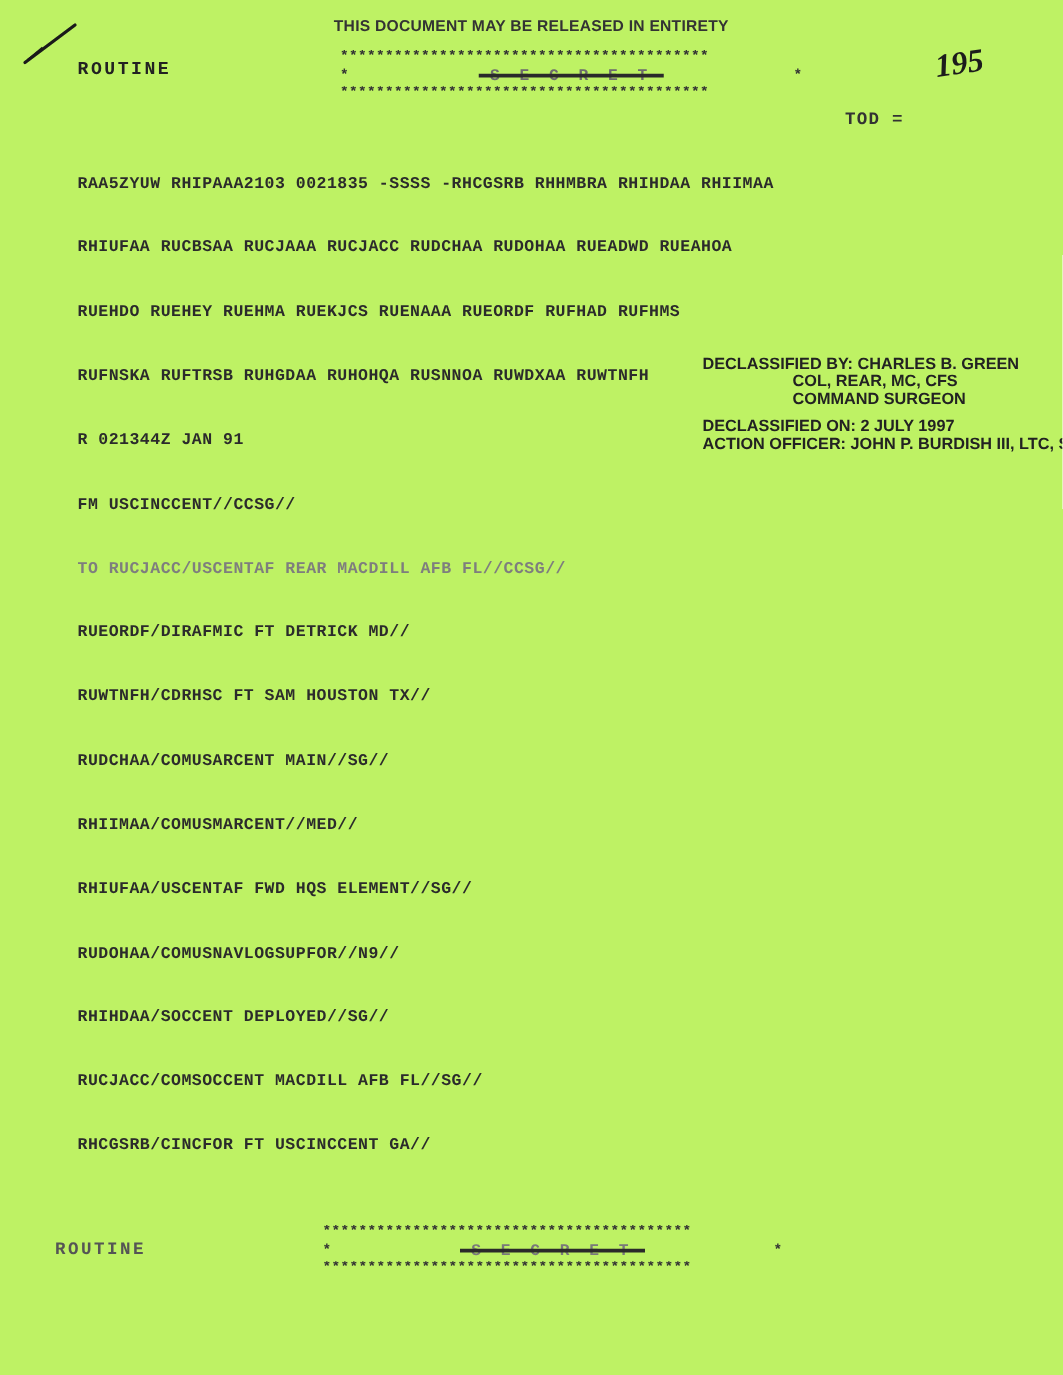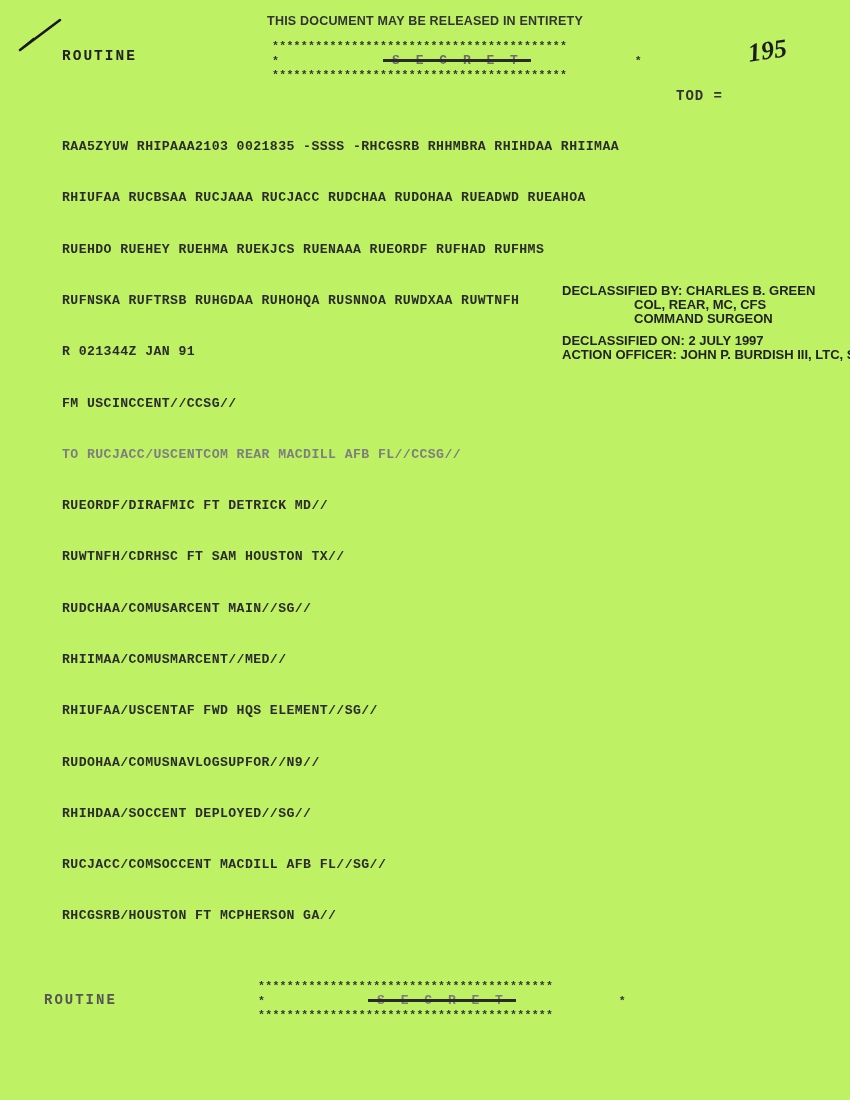--- a/index.html
+++ b/index.html
@@ -184,30 +184,30 @@
   <div class="tod-label">TOD =</div>
   <div class="tod-number">195</div>
 
   <div class="body-text">
     <div class="line">RAA5ZYUW RHIPAAA2103 0021835 -SSSS -RHCGSRB RHHMBRA RHIHDAA RHIIMAA</div>
     <div class="line">RHIUFAA RUCBSAA RUCJAAA RUCJACC RUDCHAA RUDOHAA RUEADWD RUEAHOA</div>
     <div class="line">RUEHDO RUEHEY RUEHMA RUEKJCS RUENAAA RUEORDF RUFHAD RUFHMS</div>
     <div class="line">RUFNSKA RUFTRSB RUHGDAA RUHOHQA RUSNNOA RUWDXAA RUWTNFH</div>
     <div class="line">R 021344Z JAN 91</div>
     <div class="line">FM USCINCCENT//CCSG//</div>
-    <div class="line faded">TO RUCJACC/USCENTCOM REAR MACDILL AFB FL//CCSG//</div>
+    <div class="line faded">TO RUCJACC/USCENTAF REAR MACDILL AFB FL//CCSG//</div>
     <div class="line">RUEORDF/DIRAFMIC FT DETRICK MD//</div>
     <div class="line">RUWTNFH/CDRHSC FT SAM HOUSTON TX//</div>
     <div class="line">RUDCHAA/COMUSARCENT MAIN//SG//</div>
     <div class="line">RHIIMAA/COMUSMARCENT//MED//</div>
     <div class="line">RHIUFAA/USCENTAF FWD HQS ELEMENT//SG//</div>
     <div class="line">RUDOHAA/COMUSNAVLOGSUPFOR//N9//</div>
     <div class="line">RHIHDAA/SOCCENT DEPLOYED//SG//</div>
     <div class="line">RUCJACC/COMSOCCENT MACDILL AFB FL//SG//</div>
-    <div class="line">RHCGSRB/HOUSTON FT MCPHERSON GA//</div>
+    <div class="line">RHCGSRB/CINCFOR FT USCINCCENT GA//</div>
     
     
     
     
     
     
     
     
     
     

